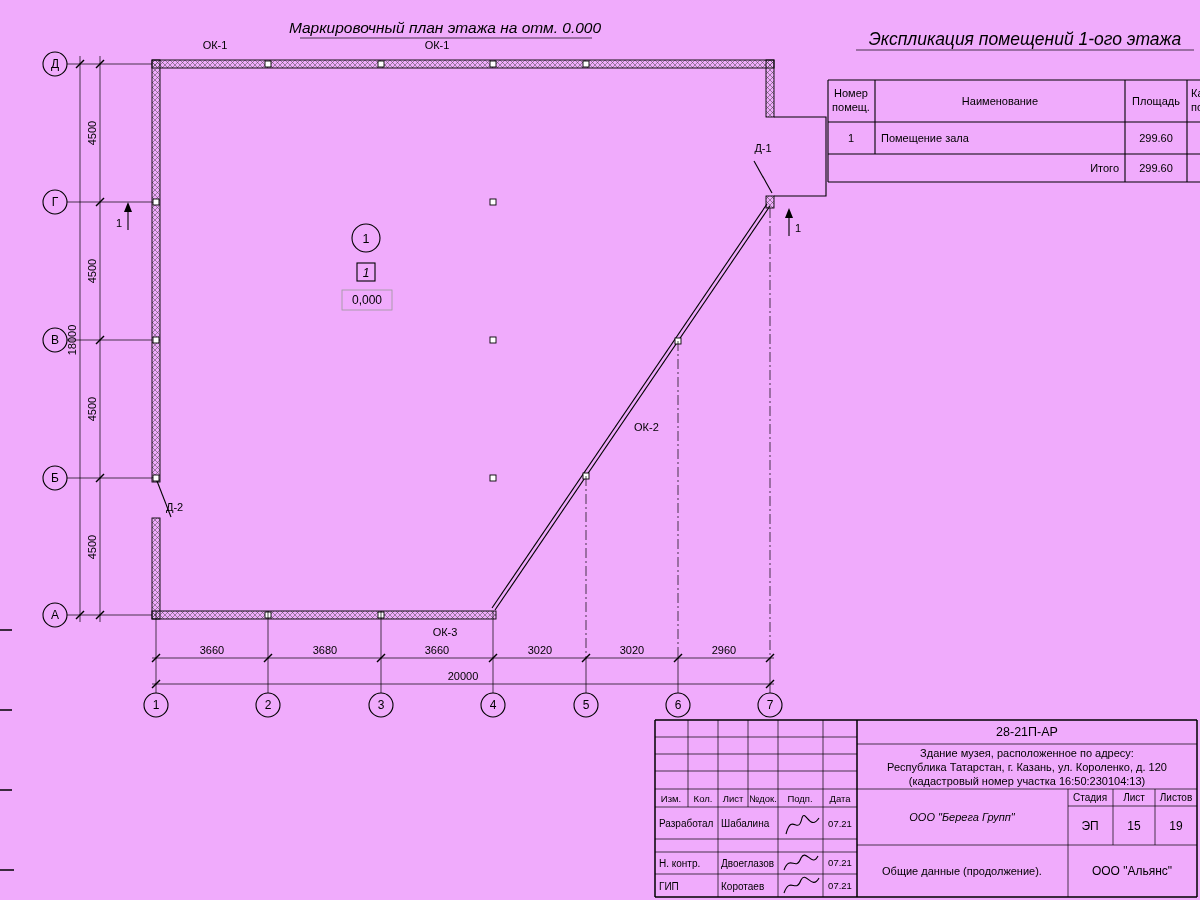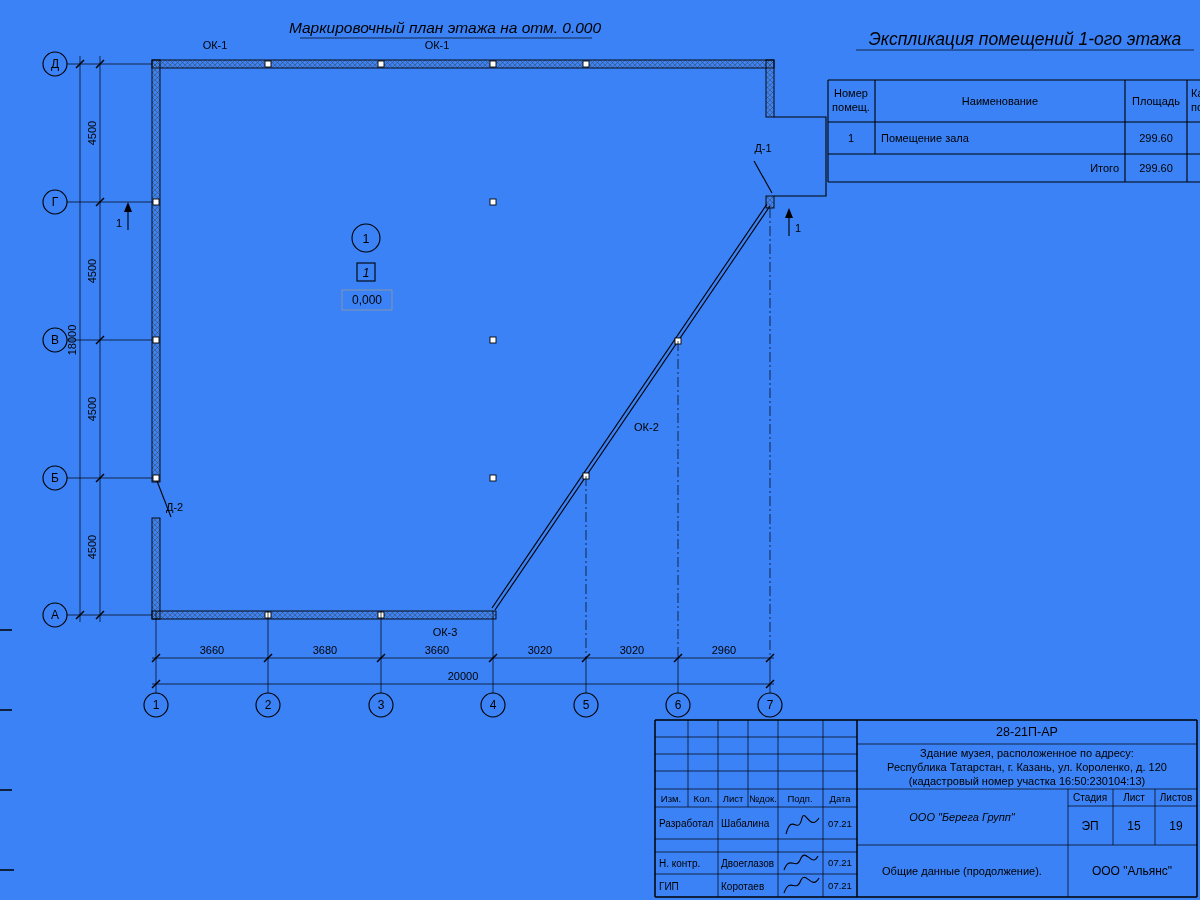--- a/index.html
+++ b/index.html
@@ -1,16 +1,16 @@
 <!DOCTYPE html>
 <html><head>
 <meta charset="utf-8">
 <style>
   html,body{margin:0;padding:0;background:#fff}
-  #sheet{position:relative;width:1200px;height:900px;background:#3b82f6;overflow:hidden;
+  #sheet{position:relative;width:1200px;height:900px;background:#f0abfc;overflow:hidden;
          font-family:"Liberation Sans",sans-serif}
   svg{position:absolute;left:0;top:0}
   text{fill:#000;font-family:"Liberation Sans",sans-serif}
   .mid{text-anchor:middle}.end{text-anchor:end}
   .it{font-style:italic}
   .t9{font-size:9.5px}.t10{font-size:10px}.t11{font-size:11px}
   .t12{font-size:12px}.t13{font-size:12.5px}.t15{font-size:15.5px}.t17{font-size:17.5px}
   .thin{stroke:#000;stroke-width:0.7;fill:none}
   .med{stroke:#000;stroke-width:1.1;fill:none}
   .thick{stroke:#000;stroke-width:1.5;fill:none}

